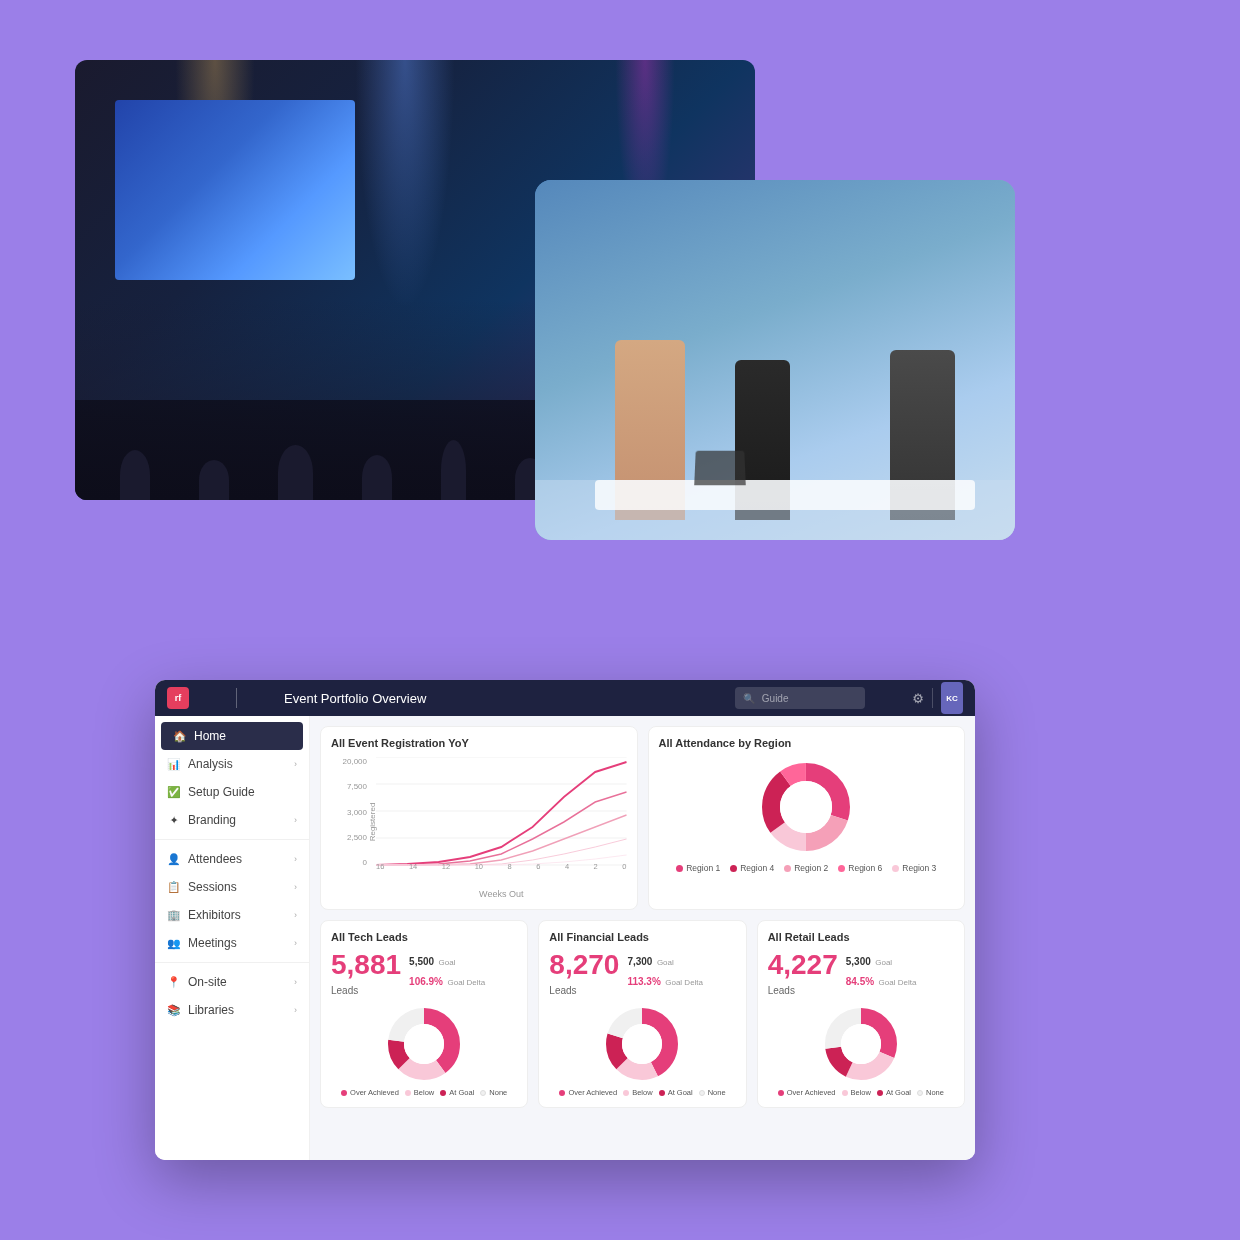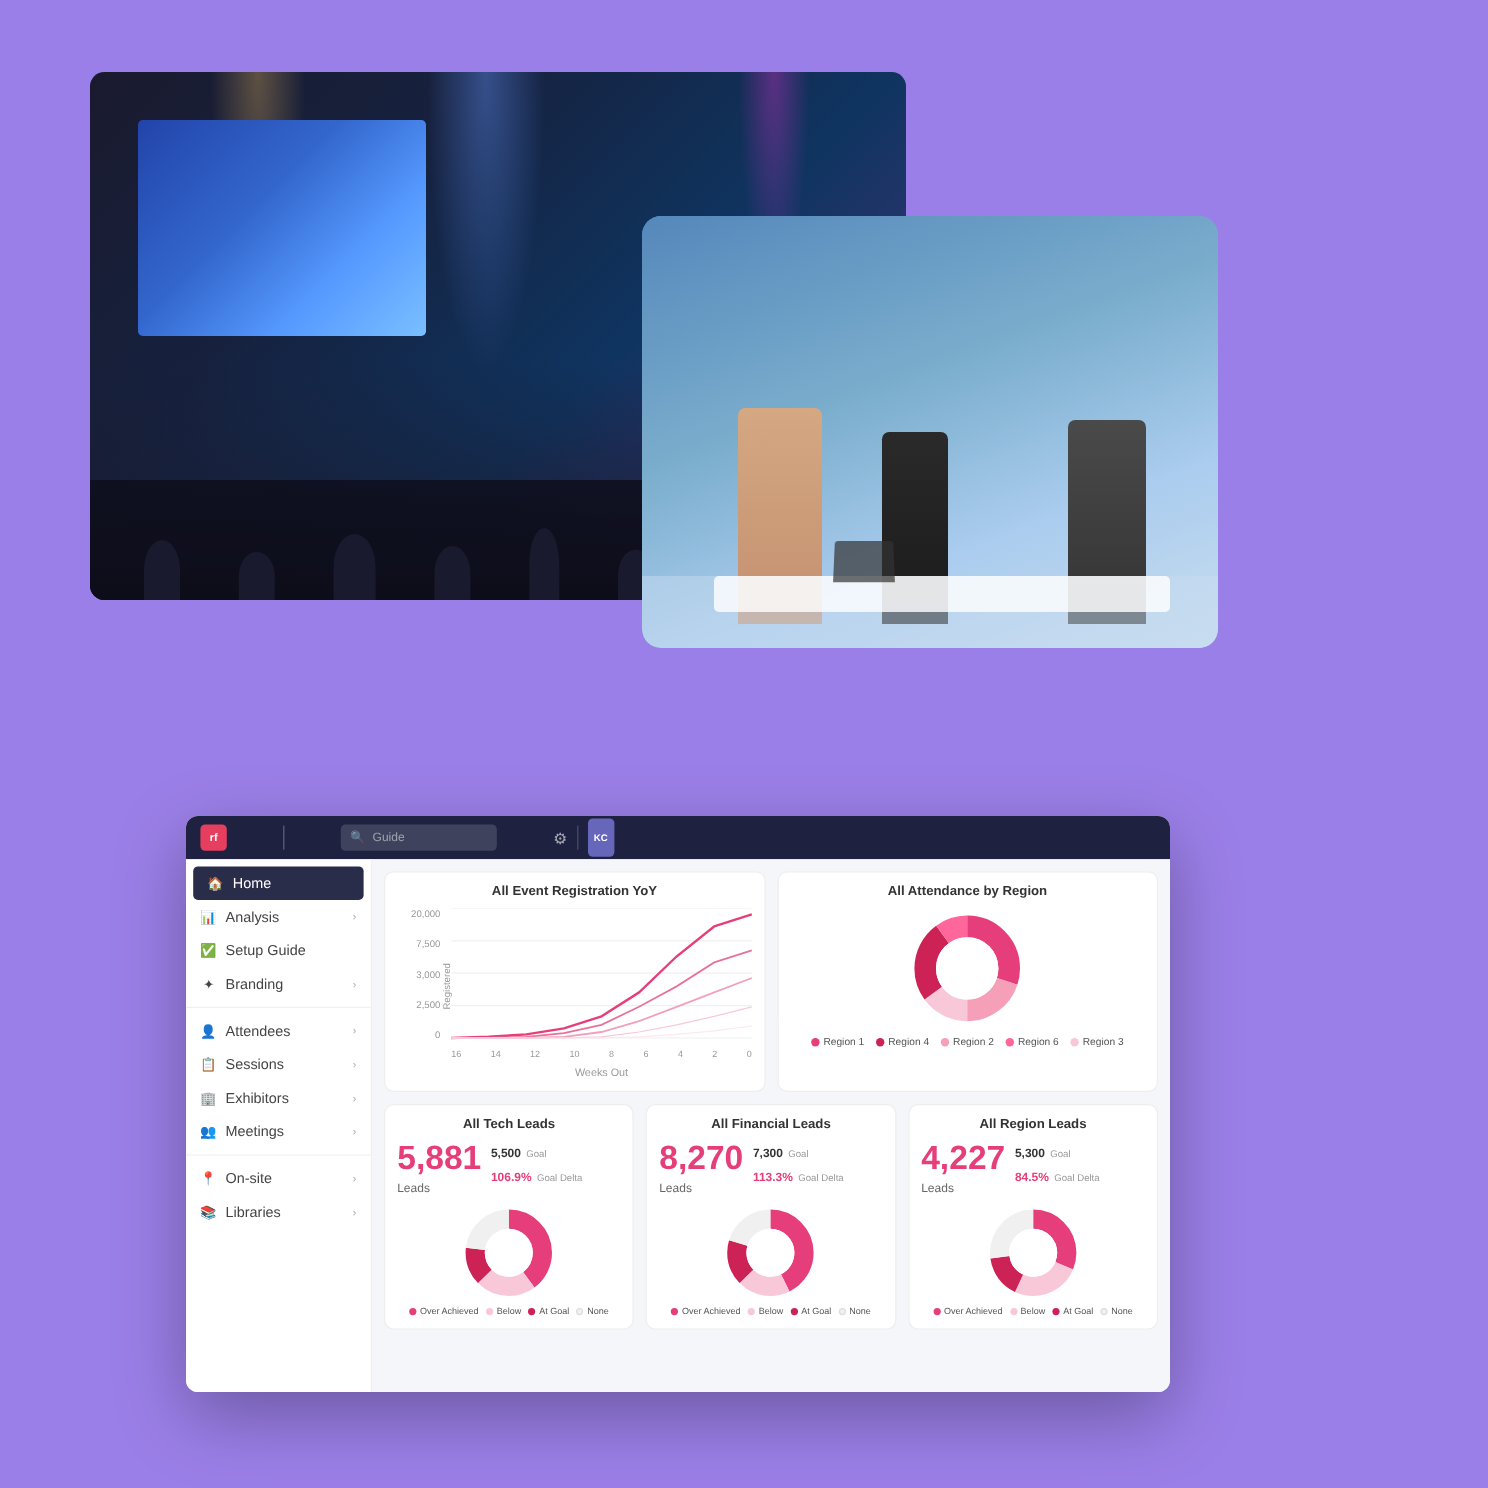--- a/index.html
+++ b/index.html
@@ -279,21 +279,21 @@
     }
 
     .chart-card {
       background: white;
       border-radius: 8px;
       padding: 10px;
       border: 1px solid #eee;
     }
 
     .chart-title {
-      text-align: center;
+      text-align: left;
       font-size: 11px;
       font-weight: 600;
       color: #333;
       margin-bottom: 8px;
     }
 
     
     .line-chart-container {
       position: relative;
       height: 130px;
@@ -318,21 +318,21 @@
       position: absolute;
       left: 45px;
       right: 0;
       top: 0;
       bottom: 20px;
     }
     .line-chart-xaxis {
       position: absolute;
       left: 45px;
       right: 0;
-      bottom: 4px;
+      bottom: 16px;
       display: flex;
       justify-content: space-between;
     }
     .xaxis-label {
       font-size: 7.5px;
       color: #999;
     }
     .xaxis-title {
       text-align: center;
       font-size: 9px;
@@ -471,20 +471,21 @@
   </div>
 </div>
 
 <div class="dashboard-container">
 
   <div class="topbar">
     <div class="topbar-logo">
       <span>rf</span>
     </div>
     <div class="topbar-divider"></div>
+    <span class="topbar-title">Event Portfolio Overview</span>
     <div class="topbar-search">
       <span class="topbar-search-icon">🔍</span>
       <span class="topbar-search-text">Guide</span>
     </div>
     <div class="topbar-icons">
       <span class="topbar-icon-btn">⚙</span>
       <div style="width:1px;height:20px;background:rgba(255,255,255,0.2);"></div>
       <div class="topbar-avatar">KC</div>
     </div>
   </div>
@@ -747,21 +748,21 @@
               </div>
               <div class="legend-item">
                 <div class="legend-dot" style="background:#f0f0f0;width:6px;height:6px;border:1px solid #ddd;"></div>
                 <span>None</span>
               </div>
             </div>
           </div>
         </div>
 
         <div class="lead-card">
-          <div class="chart-title">All Region Leads</div>
+          <div class="chart-title">All Retail Leads</div>
           <div class="lead-header">
             <div>
               <div class="lead-number">4,227</div>
               <div class="lead-label">Leads</div>
             </div>
             <div class="lead-stats">
               <div>
                 <span class="lead-stat-value">5,300</span>
                 <span class="lead-stat-label"> Goal</span>
               </div>

